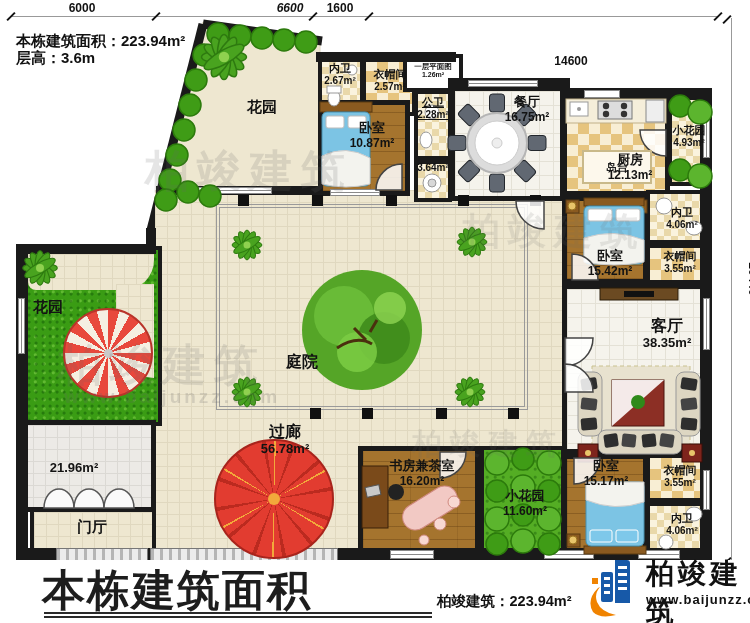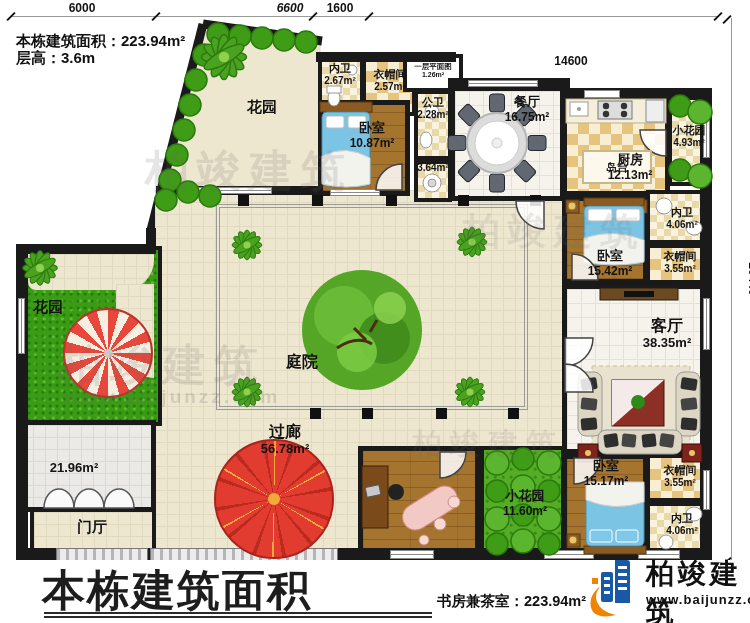--- a/index.html
+++ b/index.html
@@ -356,36 +356,37 @@
       <span>岛台</span>
     </div>
   <div class="umbrella" id="umb-red"></div>
   <div class="umbrella" id="umb-stripe"></div>
 
   <div class="rlabel" style="left:262px;top:98px;font-size:15px;"><span>花园</span></div>
   <div class="rlabel sm" style="left:340px;top:62px;"><span>内卫</span><span class="area">2.67m²</span></div>
   <div class="rlabel sm" style="left:390px;top:68px;"><span>衣帽间</span><span class="area">2.57m²</span></div>
   <div class="rlabel xs" style="left:433px;top:62px;"><span>一层平面图</span><span class="area">1.26m²</span></div>
   <div class="rlabel" style="left:372px;top:120px;"><span>卧室</span><span class="area">10.87m²</span></div>
-  <div class="rlabel sm" style="left:433px;top:96px;"><span>公卫</span><span class="area">2.28m²</span></div>
+  <div class="rlabel sm" style="left:433px;top:96px;text-decoration:underline;"><span>公卫</span><span class="area">2.28m²</span></div>
   <div class="rlabel sm" style="left:433px;top:162px;">
       <span class="area">3.64m²</span>
     </div>
   <div class="rlabel" style="left:527px;top:94px;"><span>餐厅</span><span class="area">16.75m²</span></div>
   <div class="rlabel" style="left:630px;top:152px;"><span>厨房</span><span class="area">12.13m²</span></div>
   <div class="rlabel sm" style="left:689px;top:124px;"><span>小花园</span><span class="area">4.93m²</span></div>
   <div class="rlabel sm" style="left:682px;top:206px;"><span>内卫</span><span class="area">4.06m²</span></div>
   <div class="rlabel" style="left:610px;top:248px;"><span>卧室</span><span class="area">15.42m²</span></div>
   <div class="rlabel sm" style="left:680px;top:250px;"><span>衣帽间</span><span class="area">3.55m²</span></div>
   <div class="rlabel lg" style="left:667px;top:316px;"><span>客厅</span><span class="area">38.35m²</span></div>
   <div class="rlabel" style="left:606px;top:458px;"><span>卧室</span><span class="area">15.17m²</span></div>
   <div class="rlabel sm" style="left:680px;top:464px;"><span>衣帽间</span><span class="area">3.55m²</span></div>
   <div class="rlabel sm" style="left:682px;top:512px;"><span>内卫</span><span class="area">4.06m²</span></div>
   <div class="rlabel lg" style="left:302px;top:352px;"><span>庭院</span></div>
   <div class="rlabel lg" style="left:285px;top:422px;"><span>过廊</span><span class="area">56.78m²</span></div>
+  <div class="rlabel" style="left:422px;top:458px;"><span>书房兼茶室</span><span class="area">16.20m²</span></div>
   <div class="rlabel" style="left:525px;top:488px;"><span>小花园</span><span class="area">11.60m²</span></div>
   <div class="rlabel" style="left:48px;top:298px;font-size:15px;"><span>花园</span></div>
   <div class="rlabel" style="left:74px;top:460px;">
       <span class="area" style="font-size:13px;">21.96m²</span>
     </div>
   <div class="rlabel" style="left:92px;top:518px;font-size:15px;"><span>门厅</span></div>
 
   <div class="wm" style="left:145px;top:142px;font-size:44px;">柏竣建筑</div>
   <div class="wm" style="left:58px;top:336px;font-size:44px;">柏竣建筑</div>
   <div class="wm" style="left:64px;top:386px;font-size:19px;letter-spacing:3px;opacity:.2;">www.baijunzz.com</div>
@@ -408,21 +409,21 @@
   <div class="dimline" style="left:731px;top:18px;width:1px;height:544px;"></div>
   <div class="tick" style="left:726px;top:14px;"></div>
   <div class="tick" style="left:726px;top:556px;"></div>
   <div class="dim" style="left:736px;top:272px;transform:rotate(90deg);">20440</div>
 
   <div class="abs" style="left:0;top:612px;width:80px;height:11px;background:#111;z-index:11;"></div>
 
   <div id="footer">
     <div id="plan-title">本栋建筑面积</div>
     <div id="title-rule"></div>
-    <div class="farea" style="top:32px;">书房兼茶室：223.94m²</div>
+    <div class="farea" style="top:32px;">柏竣建筑：223.94m²</div>
     <svg width="58" height="62" viewBox="0 0 58 62" style="left:584px;top:-4px;">
       <path d="M14,32 Q2,44 9,56 Q16,63 32,59 Q17,56 13,46 Q10,38 16,31 Z" fill="#f08300"></path>
       <rect x="17" y="16" width="12" height="30" rx="2" fill="#1759a8"></rect>
       <path d="M31,4 h12 a3,3 0 0 1 3,3 v40 h-15 z" fill="#1759a8"></path>
       <g fill="#ffffff">
         <rect x="34" y="10" width="9" height="3"></rect>
           <rect x="34" y="17" width="9" height="3"></rect>
         <rect x="34" y="24" width="9" height="3"></rect>
           <rect x="34" y="31" width="9" height="3"></rect>
         <rect x="20" y="21" width="6" height="3"></rect>

